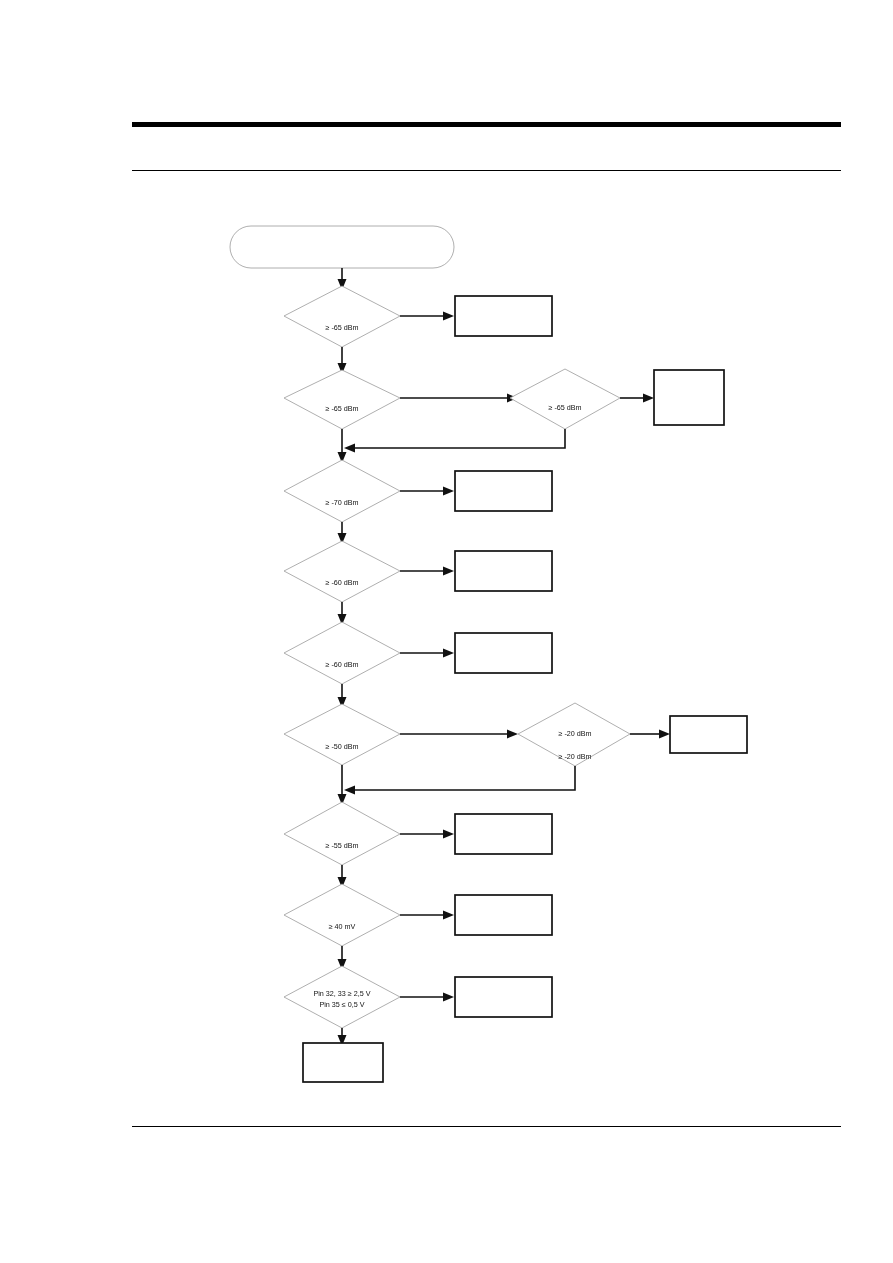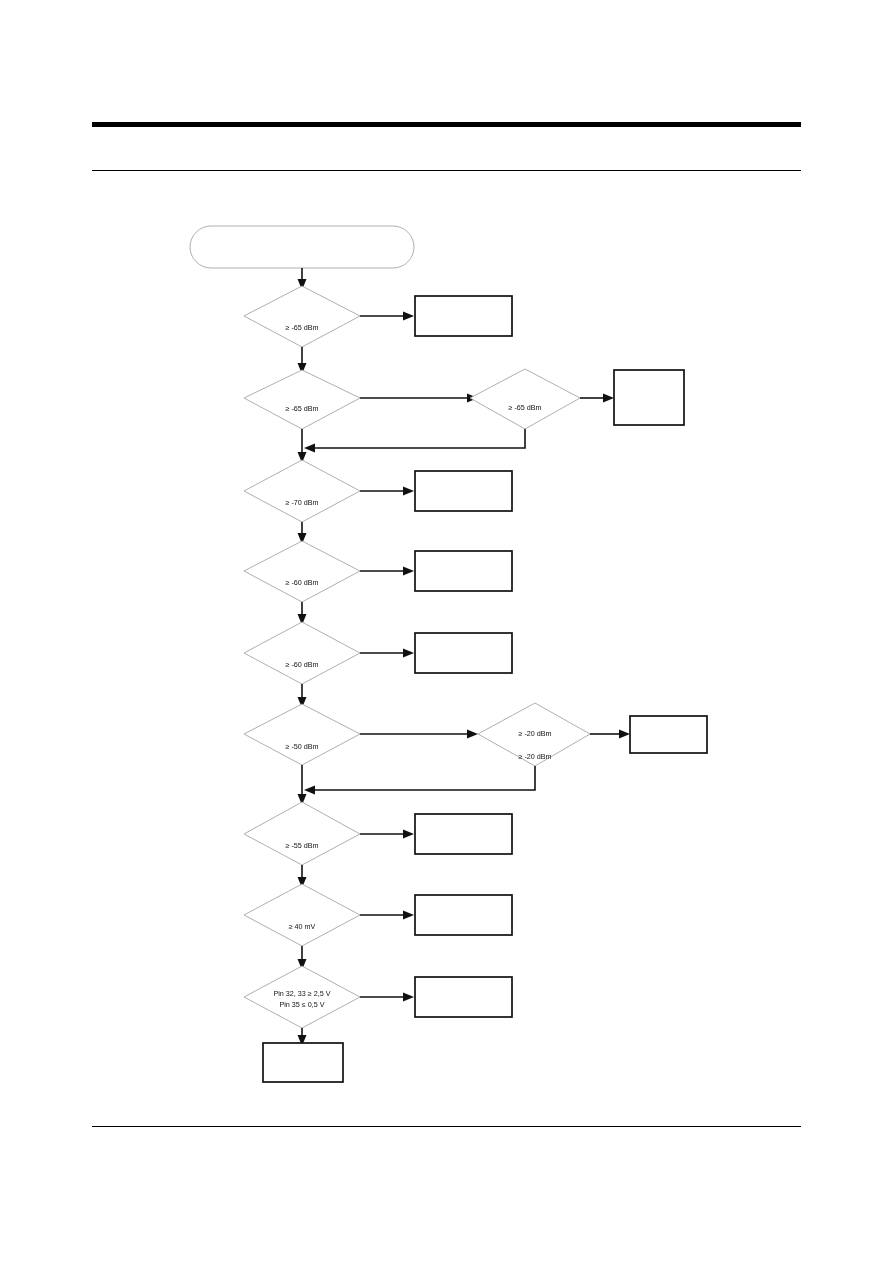--- a/index.html
+++ b/index.html
@@ -11,20 +11,21 @@
   body {
     font-family: "Liberation Sans", sans-serif;
     color: #000000;
   }
   #page {
     position: relative;
     width: 821px;
     height: 1263px;
     background: #ffffff;
     overflow: hidden;
+    margin-left: 40px;
   }
   .rule-thick {
     position: absolute;
     left: 92px;
     top: 122px;
     width: 709px;
     height: 5px;
     background: #000000;
   }
   .rule-thin {

